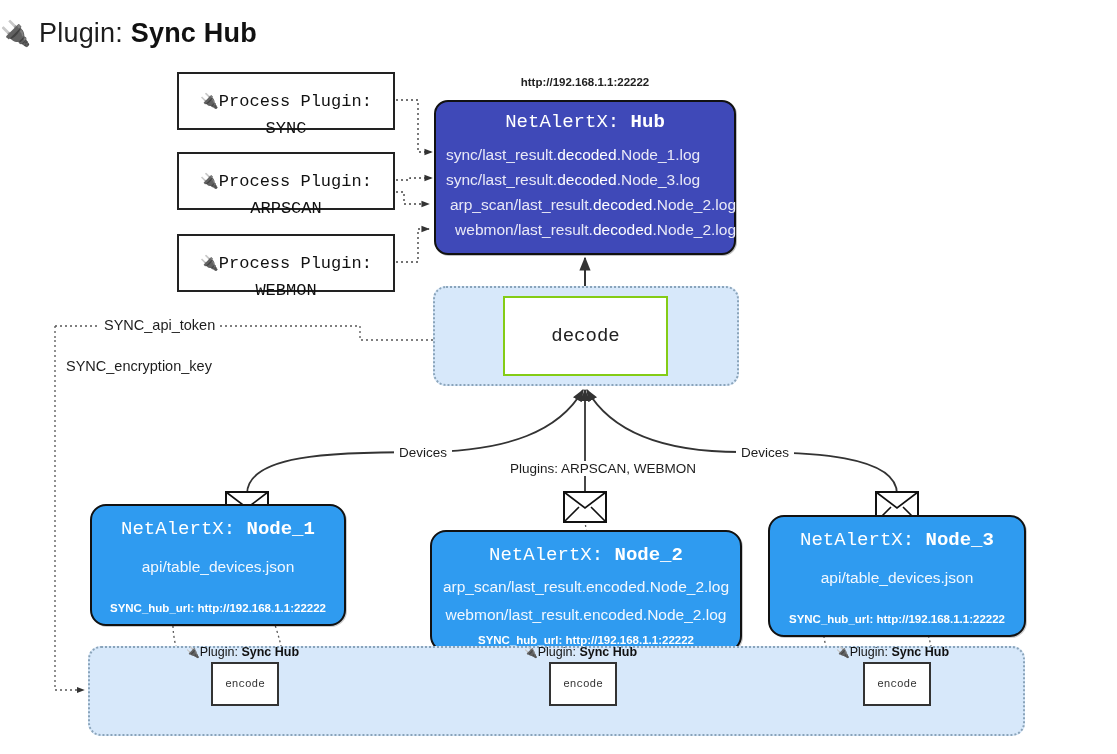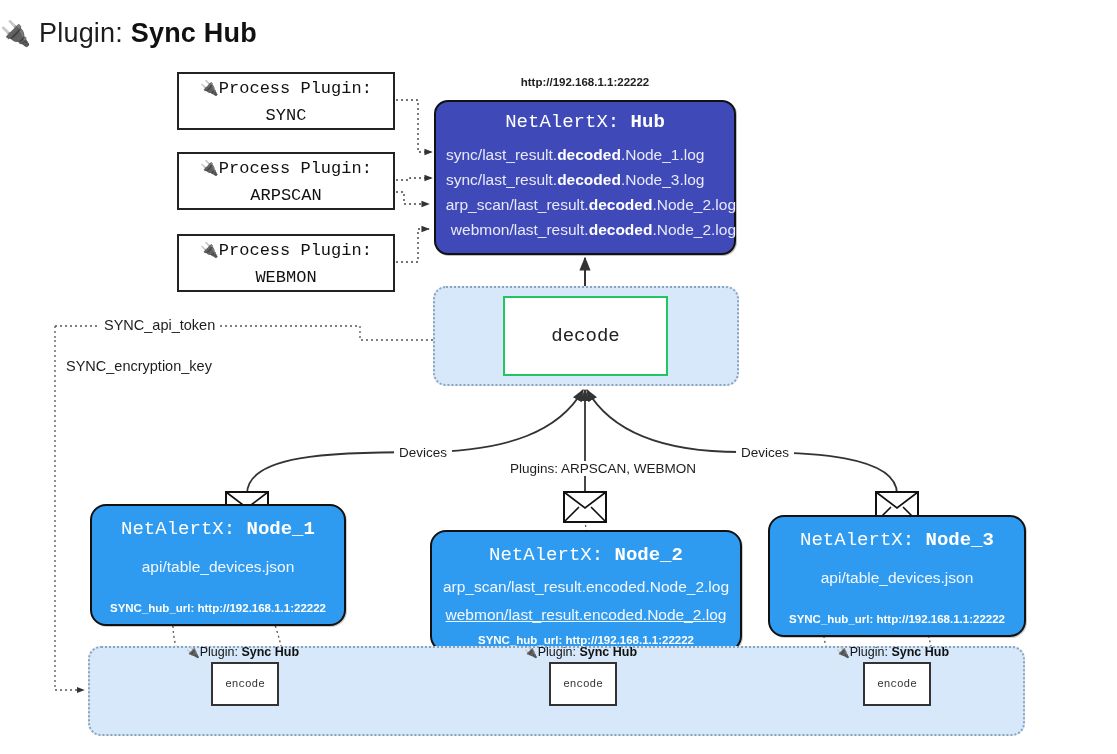--- a/index.html
+++ b/index.html
@@ -12,46 +12,46 @@
   .title{position:absolute;left:0;top:18px;width:961px;text-align:left;
          font-size:27px;letter-spacing:.2px;}
   .title .plug{font-size:25px;}
   .title .lite{font-weight:400;color:#1d1d1d;}
   .title .bold{font-weight:700;color:#111;}
 
   
   .procbox{position:absolute;width:218px;height:58px;background:#fff;
            border:2px solid #222;box-sizing:border-box;
            font-family:"Liberation Mono","DejaVu Sans Mono",monospace;
-           font-size:17px;line-height:27px;text-align:center;padding-top:1px;color:#111;}
+           font-size:17px;line-height:27px;text-align:center;padding-top:14px;color:#111;}
   .procbox .l1{display:block;white-space:nowrap;}
   .procbox .l2{display:block;}
   .procbox .plug{font-family:"DejaVu Sans",sans-serif;font-size:15px;}
 
   
   .hubwrap{position:absolute;left:434px;top:100px;width:302px;height:155px;}
   .hub{width:100%;height:100%;background:#3f49b8;border:2.5px solid #111;
        border-radius:14px;box-sizing:border-box;box-shadow:1px 1px 0 rgba(0,0,0,.25);}
   .hub-title{position:absolute;left:0;top:11px;width:100%;text-align:center;
              font-family:"Liberation Mono","DejaVu Sans Mono",monospace;
              font-size:19px;color:#fff;}
   .hub-title b{font-weight:700;}
   .hub-lines{position:absolute;left:0;top:42px;width:100%;}
   .hub-line{font-size:15.5px;color:#e9e9f7;line-height:25px;white-space:nowrap;}
-  .hub-line b{font-weight:700;color:#fff;}
+  .hub-line b{font-weight:400;color:#fff;}
   .hub-line.i1,.hub-line.i2{padding-left:12px;}
   .hub-line.i3,.hub-line.i4{padding-left:2px;text-align:right;}
   .huburl{position:absolute;left:434px;top:76px;width:302px;text-align:center;
           font-size:11.5px;font-weight:600;color:#222;}
 
   
   .decode-band{position:absolute;left:433px;top:286px;width:306px;height:100px;
                background:#d7e8fa;border:2px dotted #8aa4ba;border-radius:13px;box-sizing:border-box;}
   .decode-box{position:absolute;left:503px;top:296px;width:165px;height:80px;
-              background:#fff;border:2px solid #22c55e;box-sizing:border-box;
+              background:#fff;border:2px solid #84cc16;box-sizing:border-box;
               display:flex;align-items:center;justify-content:center;
               font-family:"Liberation Mono","DejaVu Sans Mono",monospace;font-size:19px;color:#222;}
 
   
   .tok{position:absolute;font-size:14.5px;color:#1d1d1d;background:#fff;padding:0 4px;}
 
   
   .edgelbl{position:absolute;font-size:13.5px;color:#1d1d1d;background:#fff;padding:0 5px;white-space:nowrap;}
 
   
@@ -186,21 +186,21 @@
   <svg class="env" style="left:563px;top:491px;" viewBox="0 0 44 32">
     <rect x="1" y="1" width="42" height="30" fill="#fff" stroke="#111" stroke-width="2"></rect>
     <path d="M1,1 L22,17 L43,1 M1,31 L16,16 M43,31 L28,16" fill="none" stroke="#111" stroke-width="1.6"></path>
   </svg>
   <div class="node" style="left:430px;top:515px;width:312px;height:122px;margin-top:15px;">
     <div class="node-title">
       <span>NetAlertX:</span>
       <b>Node_2</b>
     </div>
     <div class="node-sub" style="top:46px;">arp_scan/last_result.encoded.Node_2.log</div>
-    <div class="node-sub" style="top:74px;text-decoration:underline;">webmon/last_result.encoded.Node_2.log</div>
+    <div class="node-sub" style="top:74px;">webmon/last_result.encoded.Node_2.log</div>
     <div class="node-url" style="top:102px;">
       <span>SYNC_hub_url:</span>
       <span>http://192.168.1.1:22222</span>
     </div>
   </div>
 
   <svg class="env" style="left:875px;top:491px;" viewBox="0 0 44 32">
     <rect x="1" y="1" width="42" height="30" fill="#fff" stroke="#111" stroke-width="2"></rect>
     <path d="M1,1 L22,17 L43,1 M1,31 L16,16 M43,31 L28,16" fill="none" stroke="#111" stroke-width="1.6"></path>
   </svg>

